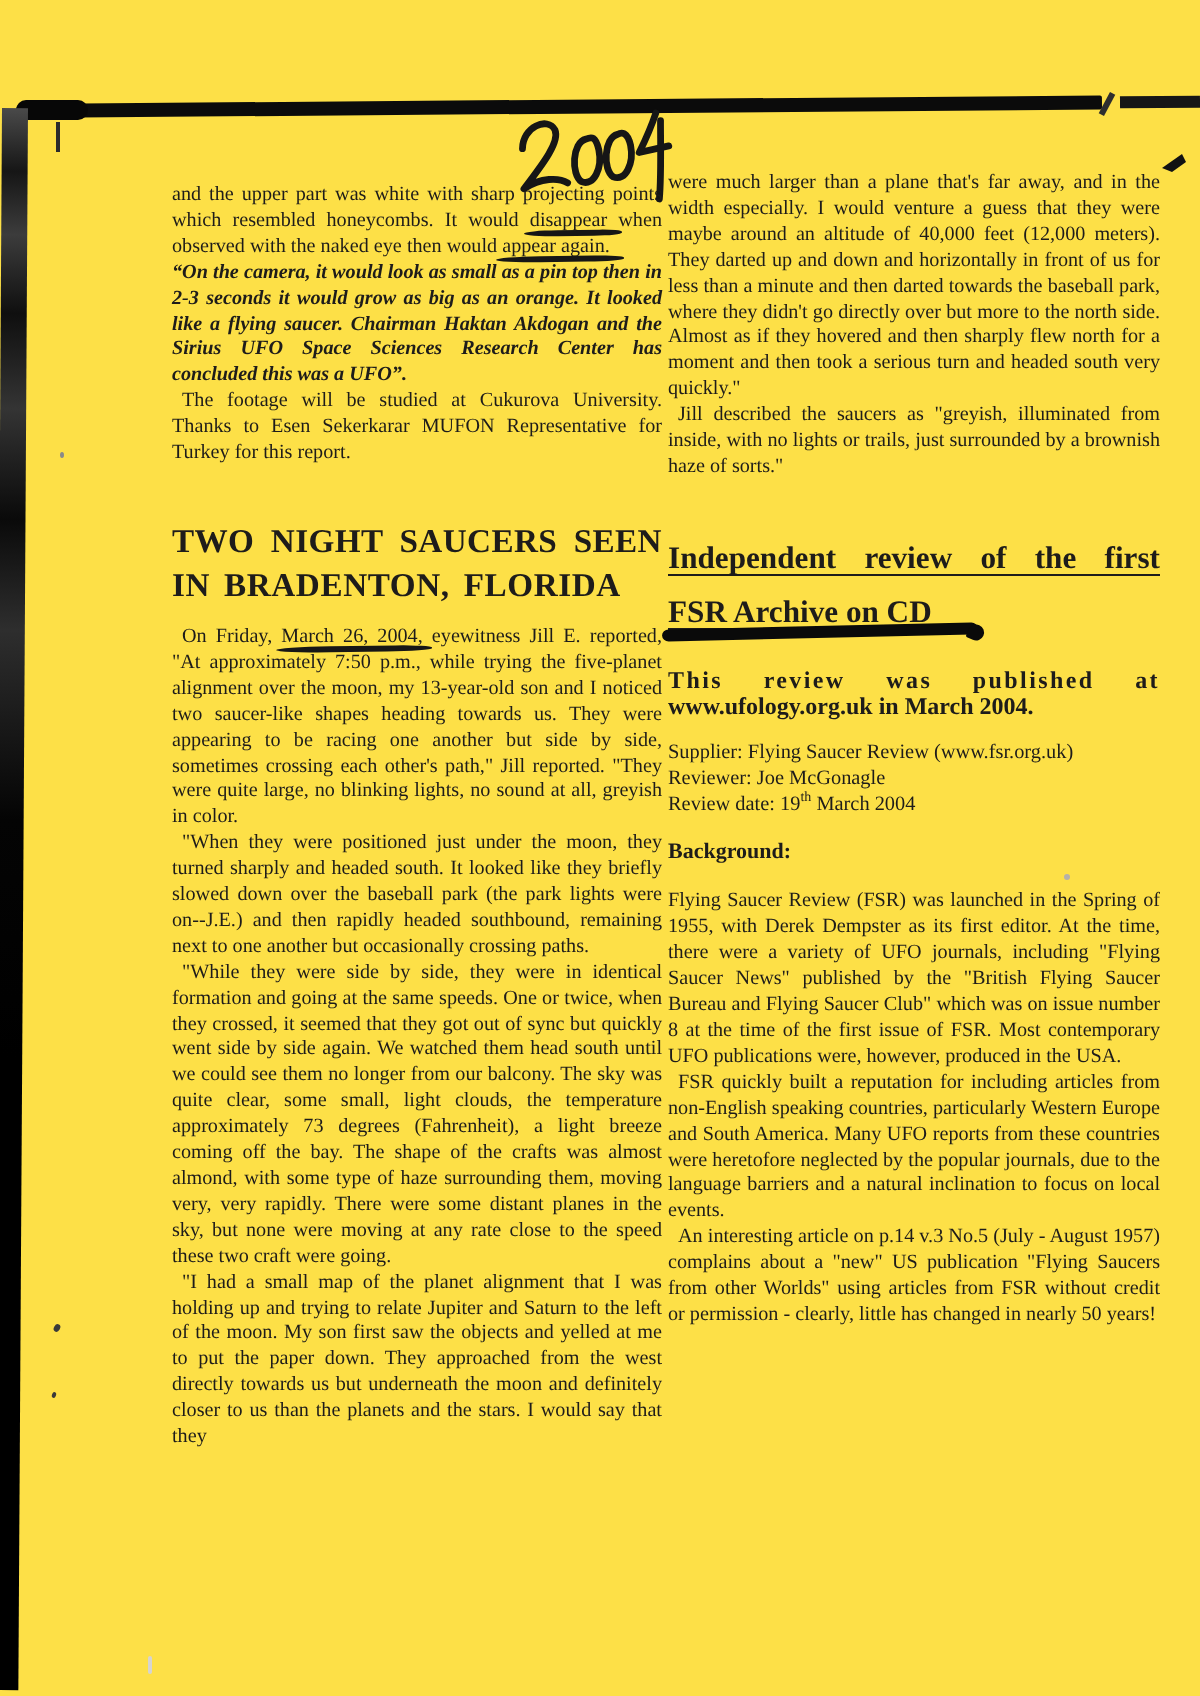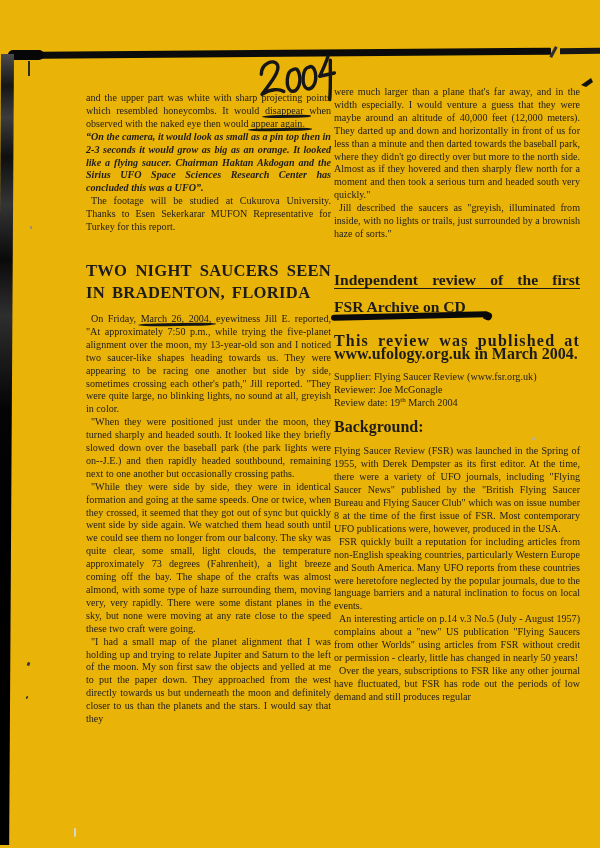--- a/index.html
+++ b/index.html
@@ -1,18 +1,18 @@
 <!DOCTYPE html>
 <html><head>
 <meta charset="utf-8">
 <style>
   html,body { margin:0; padding:0; background:#ffffff; }
   .page {
     position:relative; width:600px; height:848px; overflow:hidden;
-    background:#eab308; color:#1e1c1a;
+    background:#fde047; color:#1e1c1a;
     font-family:"Liberation Serif", serif;
   }
   
   .scan-bar-top { position:absolute; left:8px; top:52px; width:543px; height:7px;
     background:#0b0b0b; border-radius:3px 1px 1px 2px;
     transform:rotate(-0.45deg); transform-origin:left center; }
   .scan-bar-blob { position:absolute; left:8px; top:50px; width:36px; height:10px;
     background:#070707; border-radius:6px; }
   .scan-bar-right { position:absolute; left:560px; top:48px; width:40px; height:6px;
     background:#161616; transform:rotate(-0.4deg); }
@@ -53,29 +53,29 @@
   .hr { font-weight:bold; margin:27px 0 16px 0; position:relative; }
   .hr-l1 { display:block; font-size:15.6px; line-height:23px; text-align:justify; text-align-last:justify;
     text-decoration:underline; text-decoration-thickness:1.4px; text-underline-offset:3px; }
   .hr-l2 { display:inline-block; font-size:15.6px; line-height:23px;
     text-decoration:underline; text-decoration-thickness:1.4px; text-underline-offset:3px; }
   .marker-stroke { position:absolute; left:-3px; top:45px; width:158px; height:6px;
     background:#0a0a0a; border-radius:4px / 60%; transform:rotate(-1.3deg); }
   .marker-stroke::after { content:""; position:absolute; right:-3px; top:1px; width:8px; height:8px;
     background:#0a0a0a; border-radius:50% 50% 50% 10%; transform:rotate(25deg); }
   
-  .published { margin:9px 0 0 0; font-weight:bold; font-size:16px; line-height:13.5px; }
+  .published { margin:9px 0 0 0; font-weight:bold; font-size:12px; line-height:13.5px; }
   .pub-l1 { display:block; text-align:justify; text-align-last:justify; letter-spacing:1.2px; }
   .pub-l2 { display:block; }
   .title-line { margin:20px 0 0 0; font-weight:bold; font-style:italic;
     font-size:10.6px; line-height:14px; text-align:justify; }
   .meta { margin:9px 0 0 0; font-size:10.2px; line-height:13.2px; }
   .meta-line { display:block; }
   sup { font-size:7px; vertical-align:super; line-height:0; }
-  .bg-head { margin:11px 0 0 0; font-weight:bold; font-size:16px; line-height:13px; }
+  .bg-head { margin:11px 0 0 0; font-weight:bold; font-size:11px; line-height:13px; }
   .bg-p1 { margin-top:12px; }
 </style>
 </head>
 <body>
 
 <div class="page">
 
   <div class="scan-bar-top"></div>
   <div class="scan-bar-blob"></div>
   <div class="scan-bar-slash"></div>
@@ -141,16 +141,15 @@
     <p class="meta">
       <span class="meta-line">Supplier: Flying Saucer Review (www.fsr.org.uk)</span>
       <span class="meta-line">Reviewer: Joe McGonagle</span>
       <span class="meta-line"><span>Review date: 19</span><sup>th</sup><span> March 2004</span></span>
     </p>
 
     <p class="bg-head">Background:</p>
     <p class="body bg-p1">Flying Saucer Review (FSR) was launched in the Spring of 1955, with Derek Dempster as its first editor. At the time, there were a variety of UFO journals, including "Flying Saucer News" published by the "British Flying Saucer Bureau and Flying Saucer Club" which was on issue number 8 at the time of the first issue of FSR. Most contemporary UFO publications were, however, produced in the USA.</p>
     <p class="body ind">FSR quickly built a reputation for including articles from non-English speaking countries, particularly Western Europe and South America. Many UFO reports from these countries were heretofore neglected by the popular journals, due to the language barriers and a natural inclination to focus on local events.</p>
     <p class="body ind">An interesting article on p.14 v.3 No.5 (July - August 1957) complains about a "new" US publication "Flying Saucers from other Worlds" using articles from FSR without credit or permission - clearly, little has changed in nearly 50 years!</p>
-    <p class="body ind">Over the years, subscriptions to FSR like any other journal have fluctuated, but FSR has rode out the periods of low demand and still produces regular</p>
   </div>
 
 </div>
 
 </body></html>

